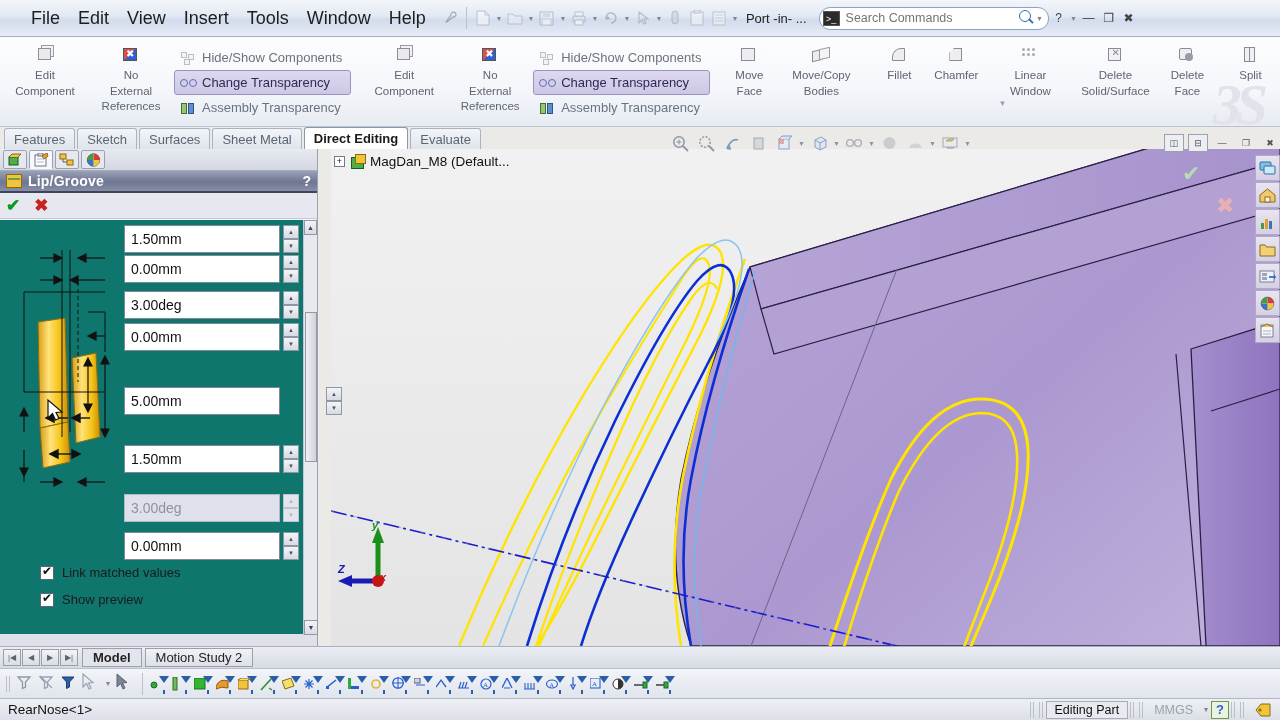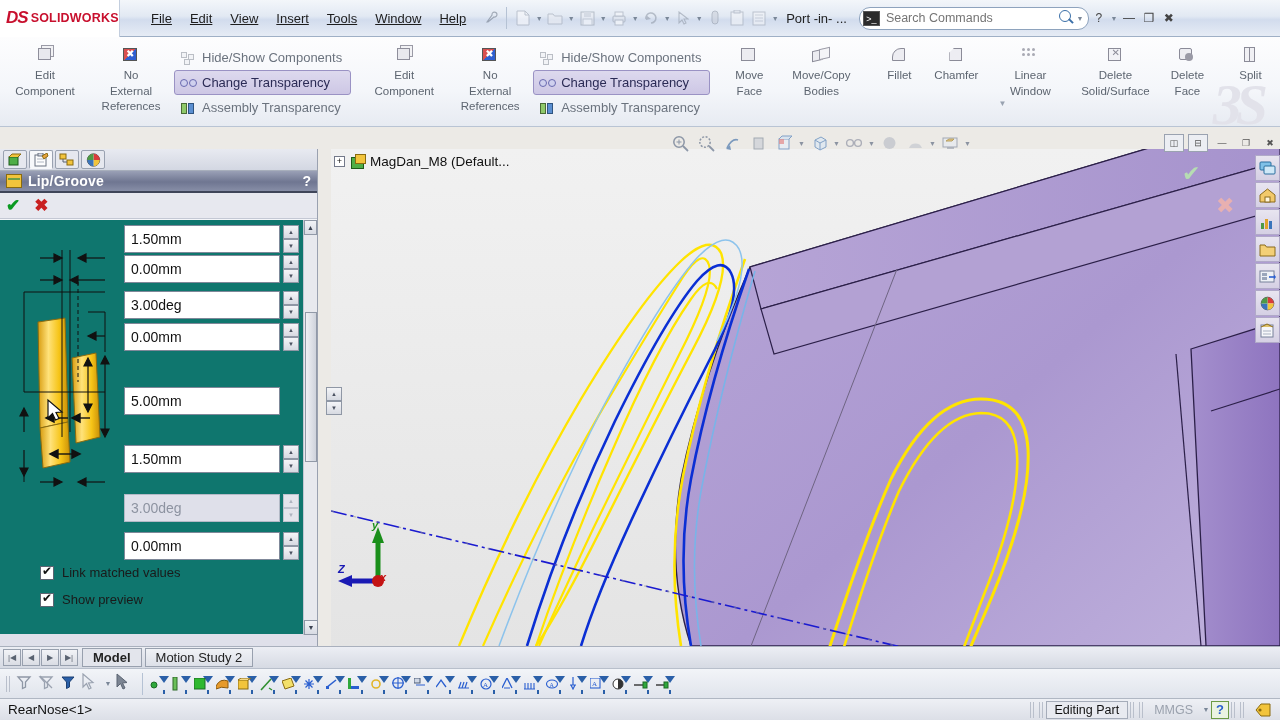--- a/index.html
+++ b/index.html
@@ -20,21 +20,21 @@
   }
   .sw-logo {
     width: 120px; height: 37px; background: #fff;
     display: flex; align-items: center; gap: 3px; padding-left: 6px;
     border-right: 1px solid #c3cede;
   }
   .sw-logo .ds { color: #c8102e; font-weight: bold; font-size: 17px; font-style: italic; letter-spacing:-1px;}
   .sw-logo .wordmark { color: #c8102e; font-weight: bold; font-size: 12.5px; letter-spacing: 0.2px;}
   .menubar { display: flex; align-items: center; gap: 0px; margin-left: 22px; }
   .menubar .mi {
-    padding: 3px 9px; font-size: 13px; color: #1d1d1d; cursor: default; text-decoration: underline;
+    padding: 3px 9px; font-size: 18px; color: #1d1d1d; cursor: default;
   }
   .tb-sep { width: 1px; height: 22px; background: #b5c2d4; margin: 0 5px; }
   .tb-icon {
     width: 22px; height: 24px; display: inline-flex; align-items: center;
     justify-content: center; opacity: .55; cursor: default;
   }
   .tb-arrow { font-size: 7px; color: #7a8798; width: 10px; text-align: center; cursor: default;}
   .doc-name { font-size: 13px; color: #222; margin: 8px 6px; white-space: nowrap;}
   .searchbox {
     display: flex; align-items: center; height: 23px; width: 230px;
@@ -286,24 +286,20 @@
 
   .triad { position:absolute; left:336px; top:520px; width:60px; height:70px; }
   .triadlbl { position:absolute; font-size:11px; font-style:italic; color:#1a1ab4; font-weight:bold;}
 </style>
 </head>
 <body>
 
 <div id="app">
 
   <div class="titlebar">
-    <div class="sw-logo">
-      <span class="ds">DS</span>
-      <span class="wordmark">SOLIDWORKS</span>
-    </div>
 
     <div class="menubar">
       <div class="mi">File</div>
       <div class="mi">Edit</div>
       <div class="mi">View</div>
       <div class="mi">Insert</div>
       <div class="mi">Tools</div>
       <div class="mi">Window</div>
       <div class="mi">Help</div>
     </div>
@@ -572,20 +568,28 @@
       </div>
       <div class="bigbtn w64">
         
         
       </div>
     </div>
 
     <div class="swatermark">3S</div>
   </div>
 
+  <div class="cmdtabs">
+    <div class="ctab">Features</div>
+    <div class="ctab">Sketch</div>
+    <div class="ctab">Surfaces</div>
+    <div class="ctab">Sheet Metal</div>
+    <div class="ctab active">Direct Editing</div>
+    <div class="ctab">Evaluate</div>
+  </div>
 
   <div class="viewport">
     <svg width="949" height="497" viewBox="0 0 949 497">
       <defs>
         <linearGradient id="pFace" x1="0" y1="0" x2="1" y2="1">
           <stop offset="0%" stop-color="#b8a7d8"></stop>
           <stop offset="55%" stop-color="#ab98d0"></stop>
           <stop offset="100%" stop-color="#c0b2dd"></stop>
         </linearGradient>
         <linearGradient id="pFace2" x1="0" y1="0" x2="1" y2="0">

